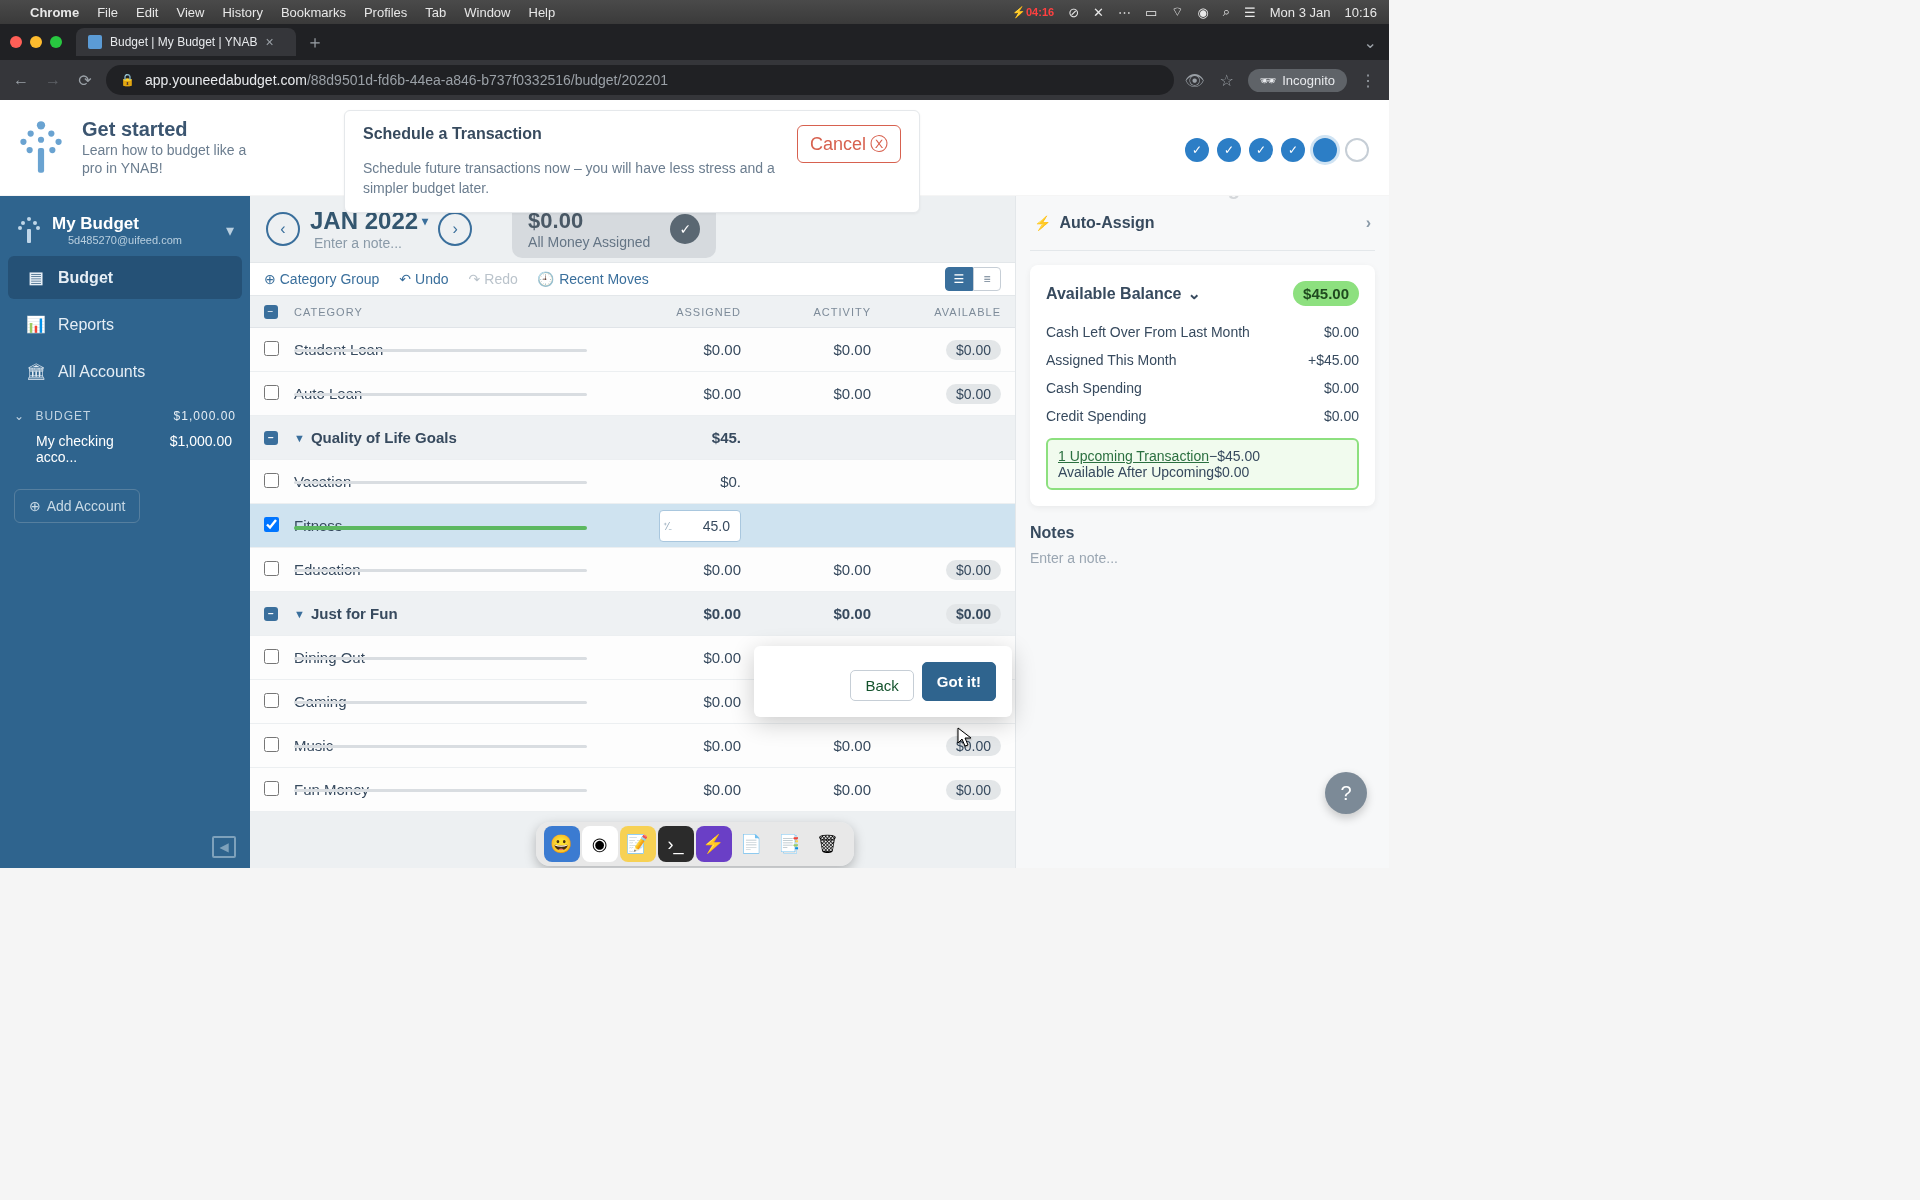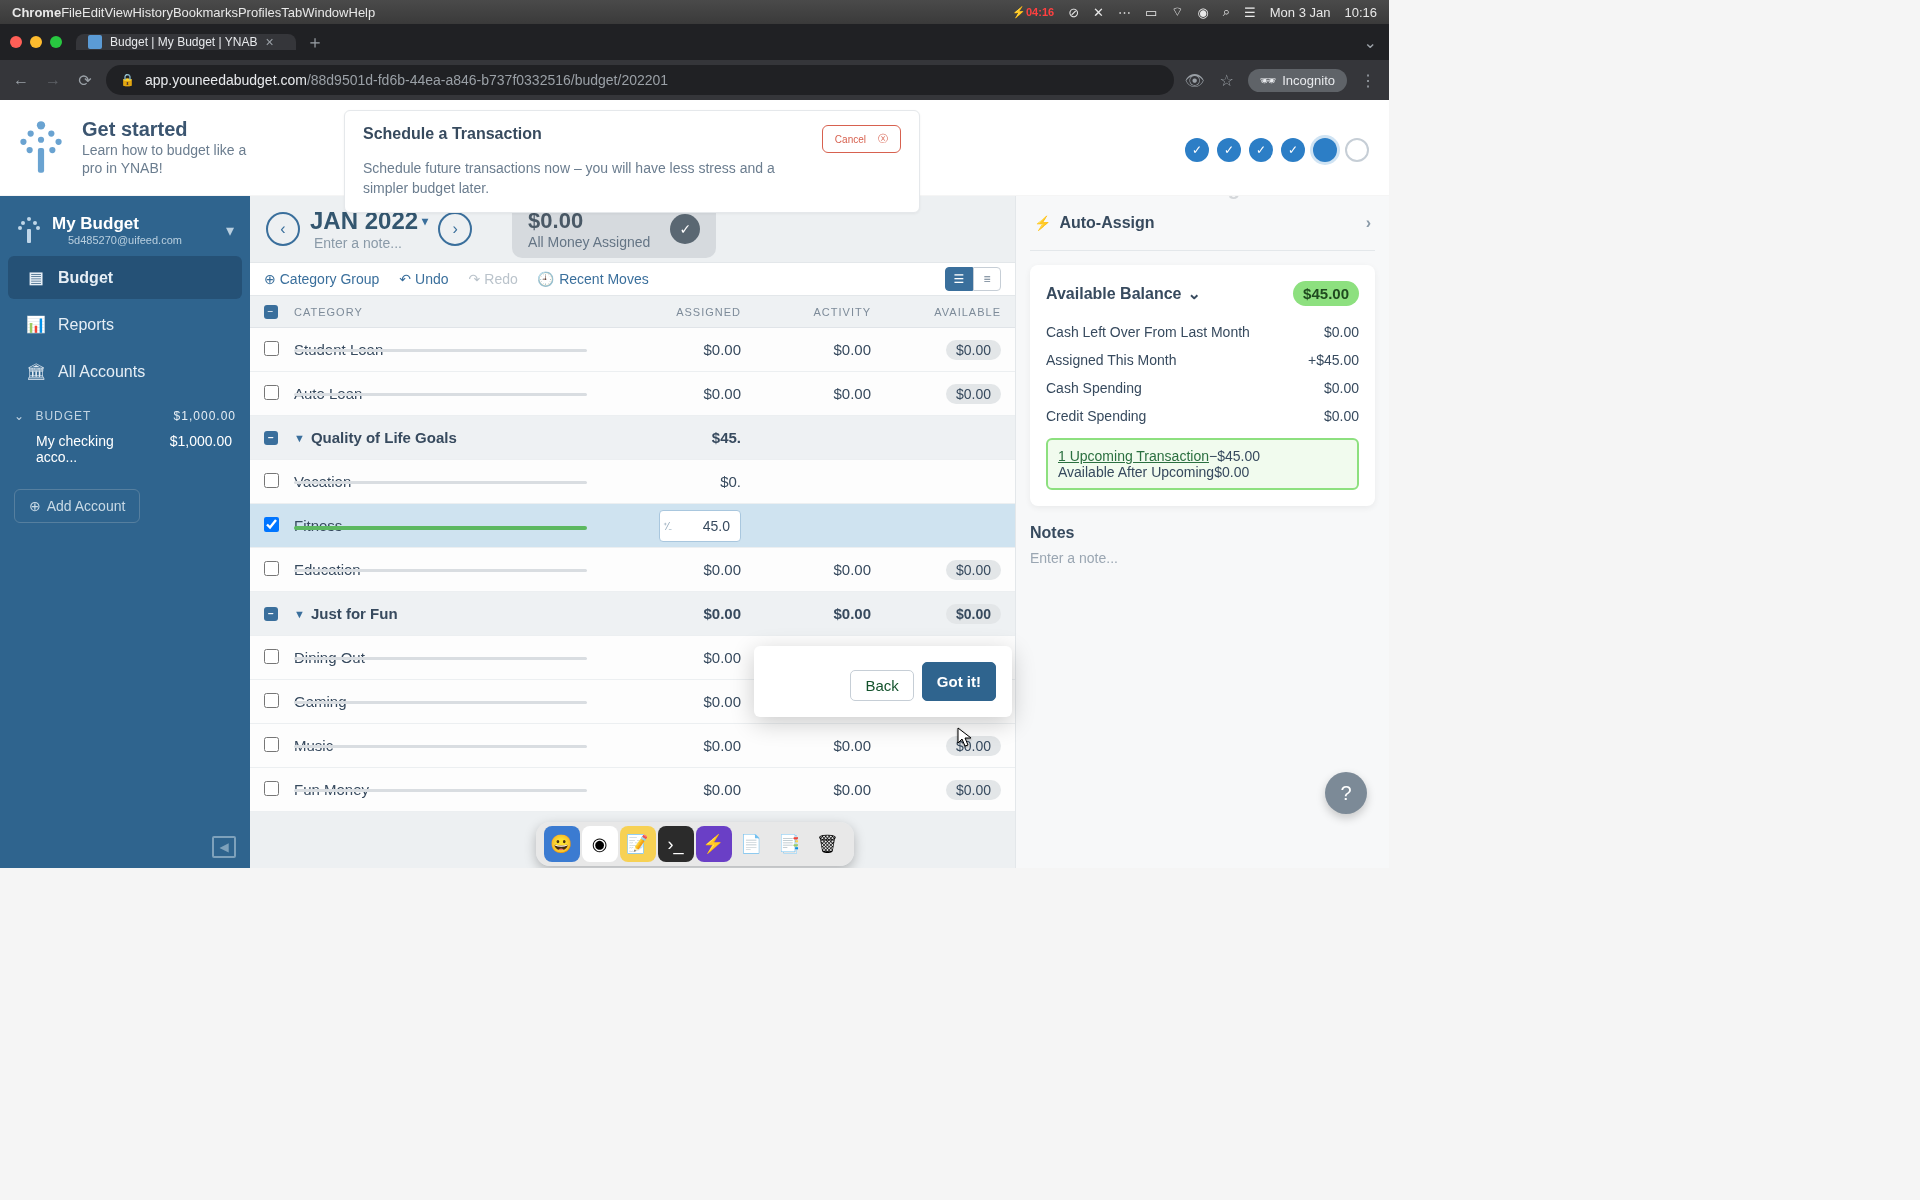--- a/index.html
+++ b/index.html
@@ -16,21 +16,21 @@
 .menubar {
   height: 24px;
   background: linear-gradient(180deg, #4a4a4a, #3a3a3a);
   color: #e8e8e8;
   display: flex;
   align-items: center;
   font-size: 13px;
   padding: 0 12px;
   justify-content: space-between;
 }
-.menubar-left, .menubar-right { display: flex; align-items: center; }
+.menubar-left, .menubar-right { display: flex; align-items: center; gap: 18px; }
 .menubar-right { gap: 14px; }
 .apple-icon { font-size: 14px; }
 .battery-ind { color: #ff4040; font-weight: 600; font-size: 11px; }
 
 
 .chrome-window {
   background: #2b2b2b;
   height: calc(100% - 24px);
 }
 .tab-strip {
@@ -40,21 +40,21 @@
   align-items: center;
   padding-left: 10px;
 }
 .traffic-lights { display: flex; gap: 8px; margin-right: 14px; }
 .tl { width: 12px; height: 12px; border-radius: 50%; }
 .tl.red { background: #ff5f57; }
 .tl.yellow { background: #febc2e; }
 .tl.green { background: #28c840; }
 .tab {
   background: #35363a;
-  height: 16px;
+  height: 28px;
   border-radius: 8px 8px 0 0;
   display: flex;
   align-items: center;
   padding: 8px 12px;
   color: #e8eaed;
   font-size: 12px;
   gap: 8px;
   min-width: 220px;
 }
 .tab-favicon { width: 14px; height: 14px; background: #5b9bd5; border-radius: 2px; }
@@ -127,22 +127,22 @@
   padding: 14px 18px;
   box-shadow: 0 1px 3px rgba(0,0,0,.05);
   display: flex;
   align-items: flex-start;
   justify-content: space-between;
 }
 .schedule-card h3 { color: #374a5e; font-size: 16px; font-weight: 700; margin-bottom: 16px; }
 .schedule-card p { color: #6b7d8f; font-size: 14px; line-height: 1.4; max-width: 420px; }
 .cancel-btn {
   border: 1px solid #d7614f; color: #d7614f; background: #fff;
-  border-radius: 6px; padding: 6px 12px; font-size: 10px; cursor: pointer;
-  display: flex; align-items: center; gap: 12px;
+  border-radius: 6px; padding: 6px 12px; font-size: 18px; cursor: pointer;
+  display: flex; align-items: center; gap: 4px;
 }
 
 .progress-dots { position: absolute; right: 20px; top: 38px; display: flex; gap: 8px; }
 .pdot {
   width: 24px; height: 24px; border-radius: 50%; background: #2c7ec6;
   display: flex; align-items: center; justify-content: center; color: #fff; font-size: 12px;
 }
 .pdot.active { box-shadow: 0 0 0 3px #cfe3f3; }
 .pdot.empty { background: #fff; border: 2px solid #c6ced6; }
 

